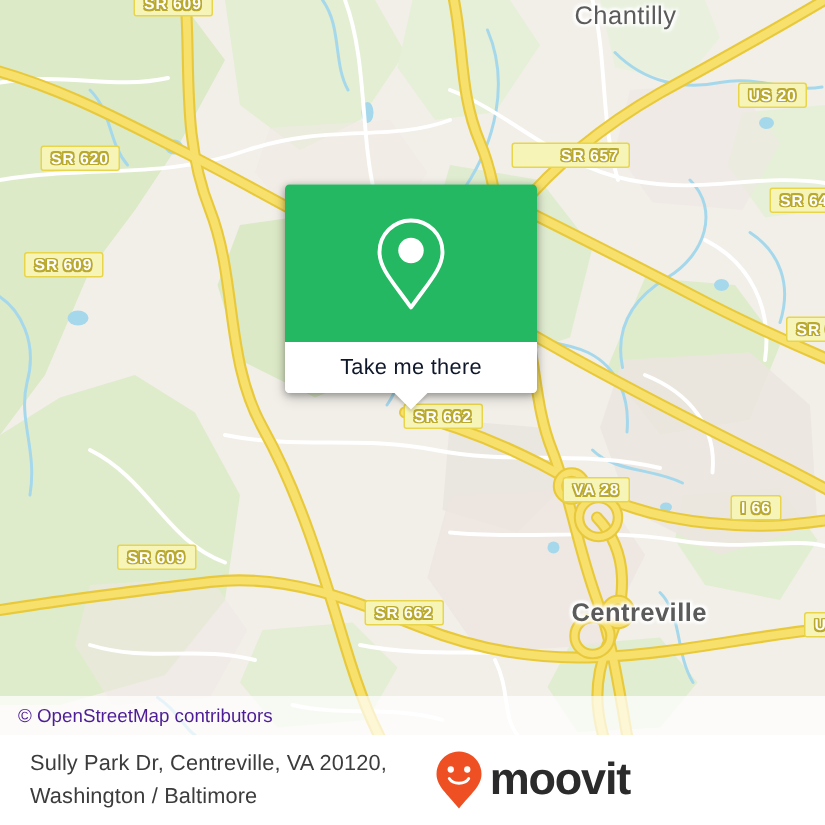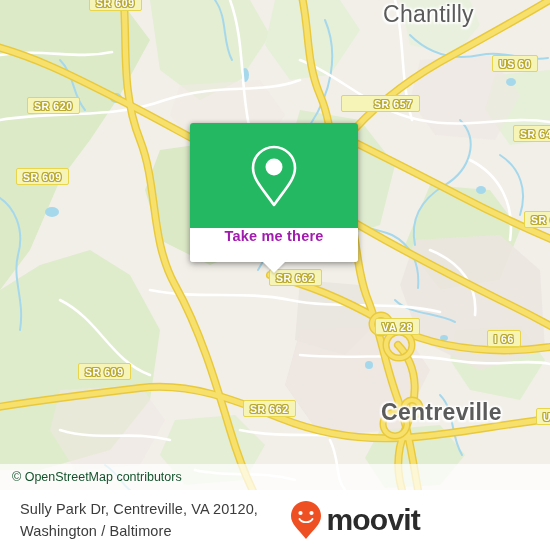--- a/index.html
+++ b/index.html
@@ -53,21 +53,21 @@
        1px  0px 0 #b9a92e, -1px  0px 0 #b9a92e;
     display: flex;
     align-items: center;
     justify-content: center;
   }
 
   
   .place-label {
     position: absolute;
     color: #5b5b5b;
-    font-size: 23px;
+    font-size: 17px;
     font-weight: normal;
     letter-spacing: 0.3px;
     white-space: nowrap;
     text-shadow:
       -1.5px -1.5px 2px #ffffff, 1.5px -1.5px 2px #ffffff,
       -1.5px  1.5px 2px #ffffff, 1.5px  1.5px 2px #ffffff,
        0 0 3px #ffffff, 0 0 4px #ffffff;
   }
 
   
@@ -87,26 +87,26 @@
     display: flex;
     align-items: center;
     justify-content: center;
   }
   .pin-icon { display: block; }
   .popup-action {
     background: #ffffff;
     height: 34px;
     border-radius: 0 0 3px 3px;
     display: flex;
+    align-items: center;
     justify-content: center;
-    color: #a21caf;
+    color: #0f172a;
     font-size: 14.5px;
     letter-spacing: 0.2px;
     cursor: pointer;
-    font-weight: bold;
   }
   .popup-tail {
     position: absolute;
     left: 50%;
     bottom: -11px;
     margin-left: -11px;
     width: 0; height: 0;
     border-left: 11px solid transparent;
     border-right: 11px solid transparent;
     border-top: 11px solid #ffffff;
@@ -116,21 +116,21 @@
   
   .attribution {
     position: absolute;
     left: 0; bottom: 0;
     width: 550px;
     height: 26px;
     background: rgba(255,255,255,0.72);
     display: flex;
     align-items: center;
     padding-left: 12px;
-    color: #14532d;
+    color: #4c1d95;
     font-size: 12.5px;
     z-index: 30;
   }
 
   
   .footer {
     position: absolute;
     left: 0; top: 490px;
     width: 436px; height: 60px;
     background: #ffffff;
@@ -276,21 +276,21 @@
     </div>
 
     <div class="place-label" style="left:383px; top:1px;">Chantilly</div>
     <div class="place-label" style="left:381px; top:399px;font-weight:bold;">Centreville</div>
 
     <div class="shield" style="left:89px; top:-6px;">SR 609</div>
     <div class="shield" style="left:27px; top:69px;margin-top:28px;">SR 620</div>
     <div class="shield" style="left:16px; top:168px;">SR 609</div>
     <div class="shield" style="left:78px; top:363px;">SR 609</div>
     <div class="shield" style="left:341px; top:95px;padding-left:32px;">SR 657</div>
-    <div class="shield" style="left:492px; top:55px;">US 60</div>
+    <div class="shield" style="left:492px; top:55px;">US 20</div>
     <div class="shield" style="left:513px; top:125px;">SR 645</div>
     <div class="shield" style="left:524px; top:211px;">SR 6</div>
     <div class="shield" style="left:269px; top:269px;">SR 662</div>
     <div class="shield" style="left:243px; top:400px;">SR 662</div>
     <div class="shield" style="left:375px; top:318px;">VA 28</div>
     <div class="shield" style="left:487px; top:330px;">I 66</div>
     <div class="shield" style="left:536px; top:408px;">US</div>
 
     <div class="popup">
       <div class="popup-head">

